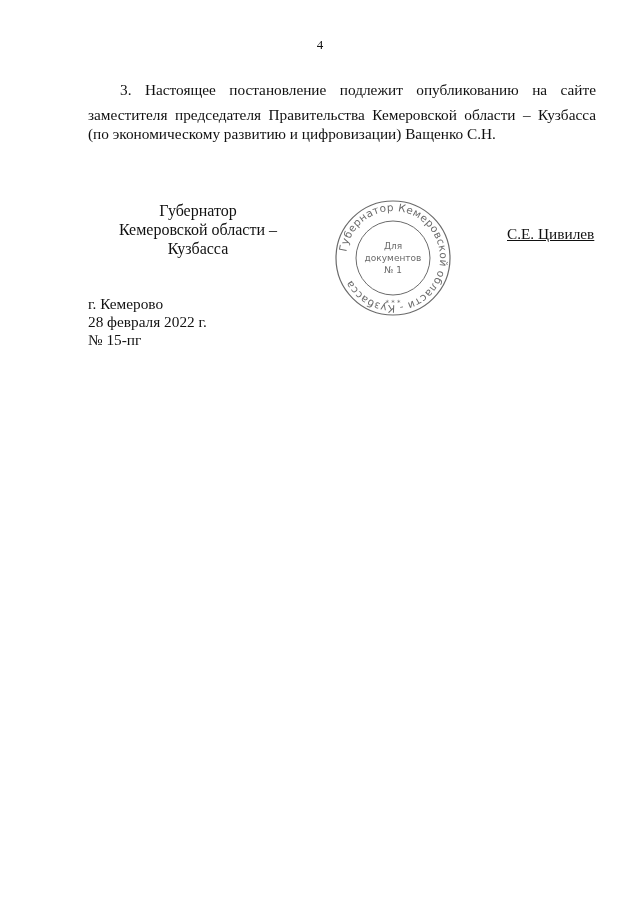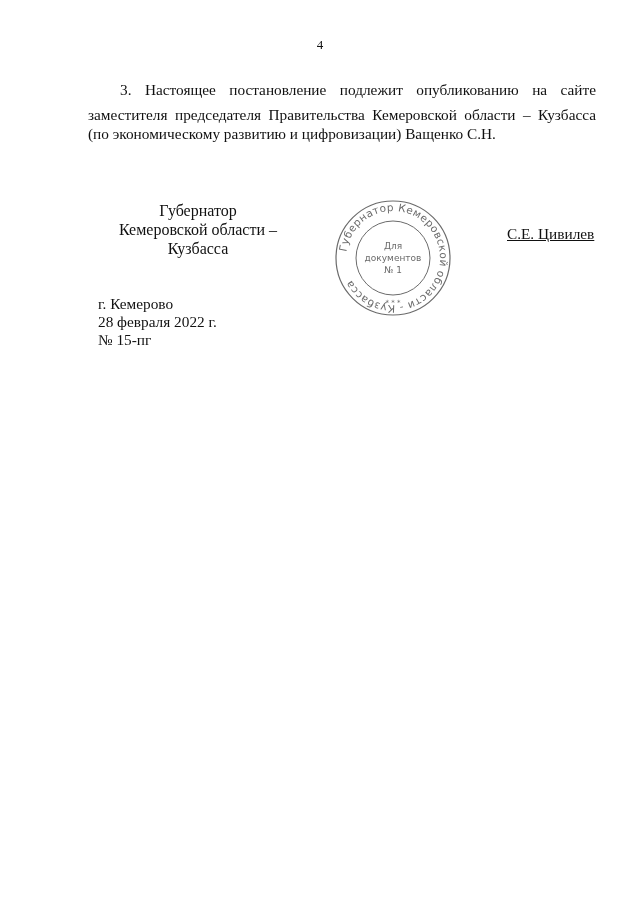--- a/index.html
+++ b/index.html
@@ -8,21 +8,21 @@
     .page-number { position: absolute; top: 37px; left: 0; width: 640px; text-align: center;
                    font-size: 13px; }
     .para { position: absolute; left: 88px; width: 508px; font-size: 15.3px; line-height: 19px;
             text-align: justify; text-align-last: left; }
     .para .line { display: block; white-space: nowrap; }
     .line.just { text-align: justify; text-align-last: justify; white-space: normal; }
     .indent { padding-left: 32px; }
     .sig-left { position: absolute; left: 88px; top: 201px; width: 220px; font-size: 16px;
                 line-height: 19px; text-align: center; }
     .sig-right { position: absolute; left: 507px; top: 225px; font-size: 15.3px; text-decoration: underline; }
-    .place { position: absolute; left: 88px; top: 295px; font-size: 15.3px; line-height: 18px; margin-left: 10px; }
+    .place { position: absolute; left: 88px; top: 295px; font-size: 15.3px; line-height: 18px; }
     .stamp { position: absolute; left: 334px; top: 199px; width: 118px; height: 118px; }
   </style>
 </head>
 <body>
 
 <div>
 
   <div class="page-number">4</div>
 
   <div class="para" style="top:80px;">

